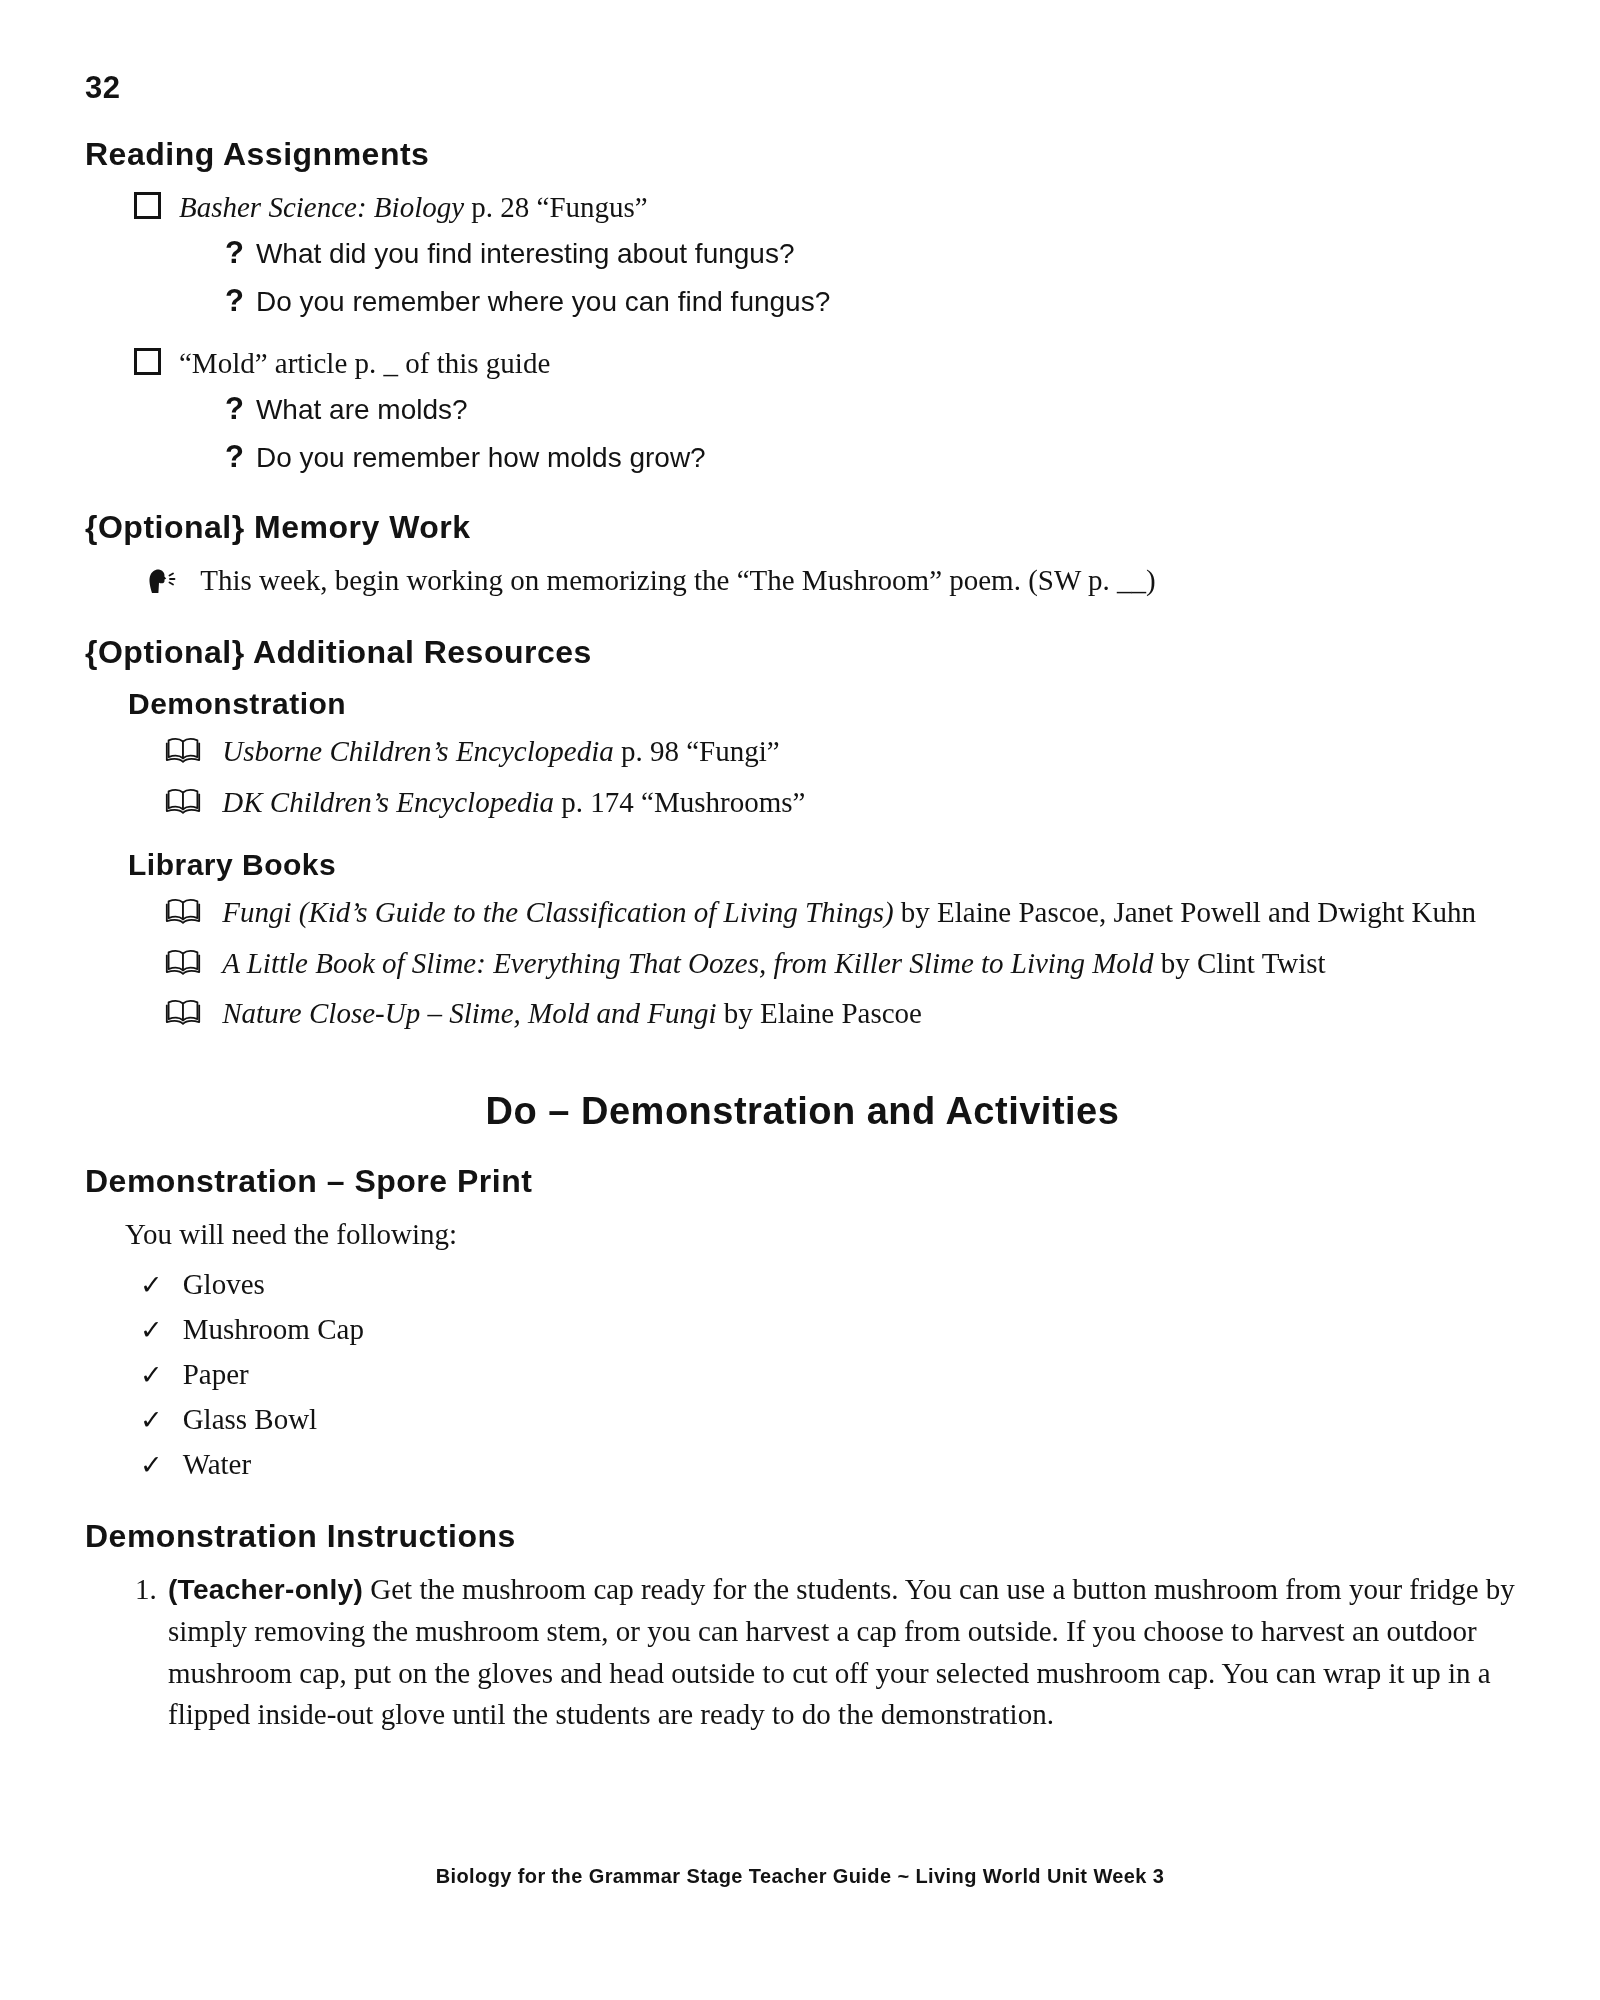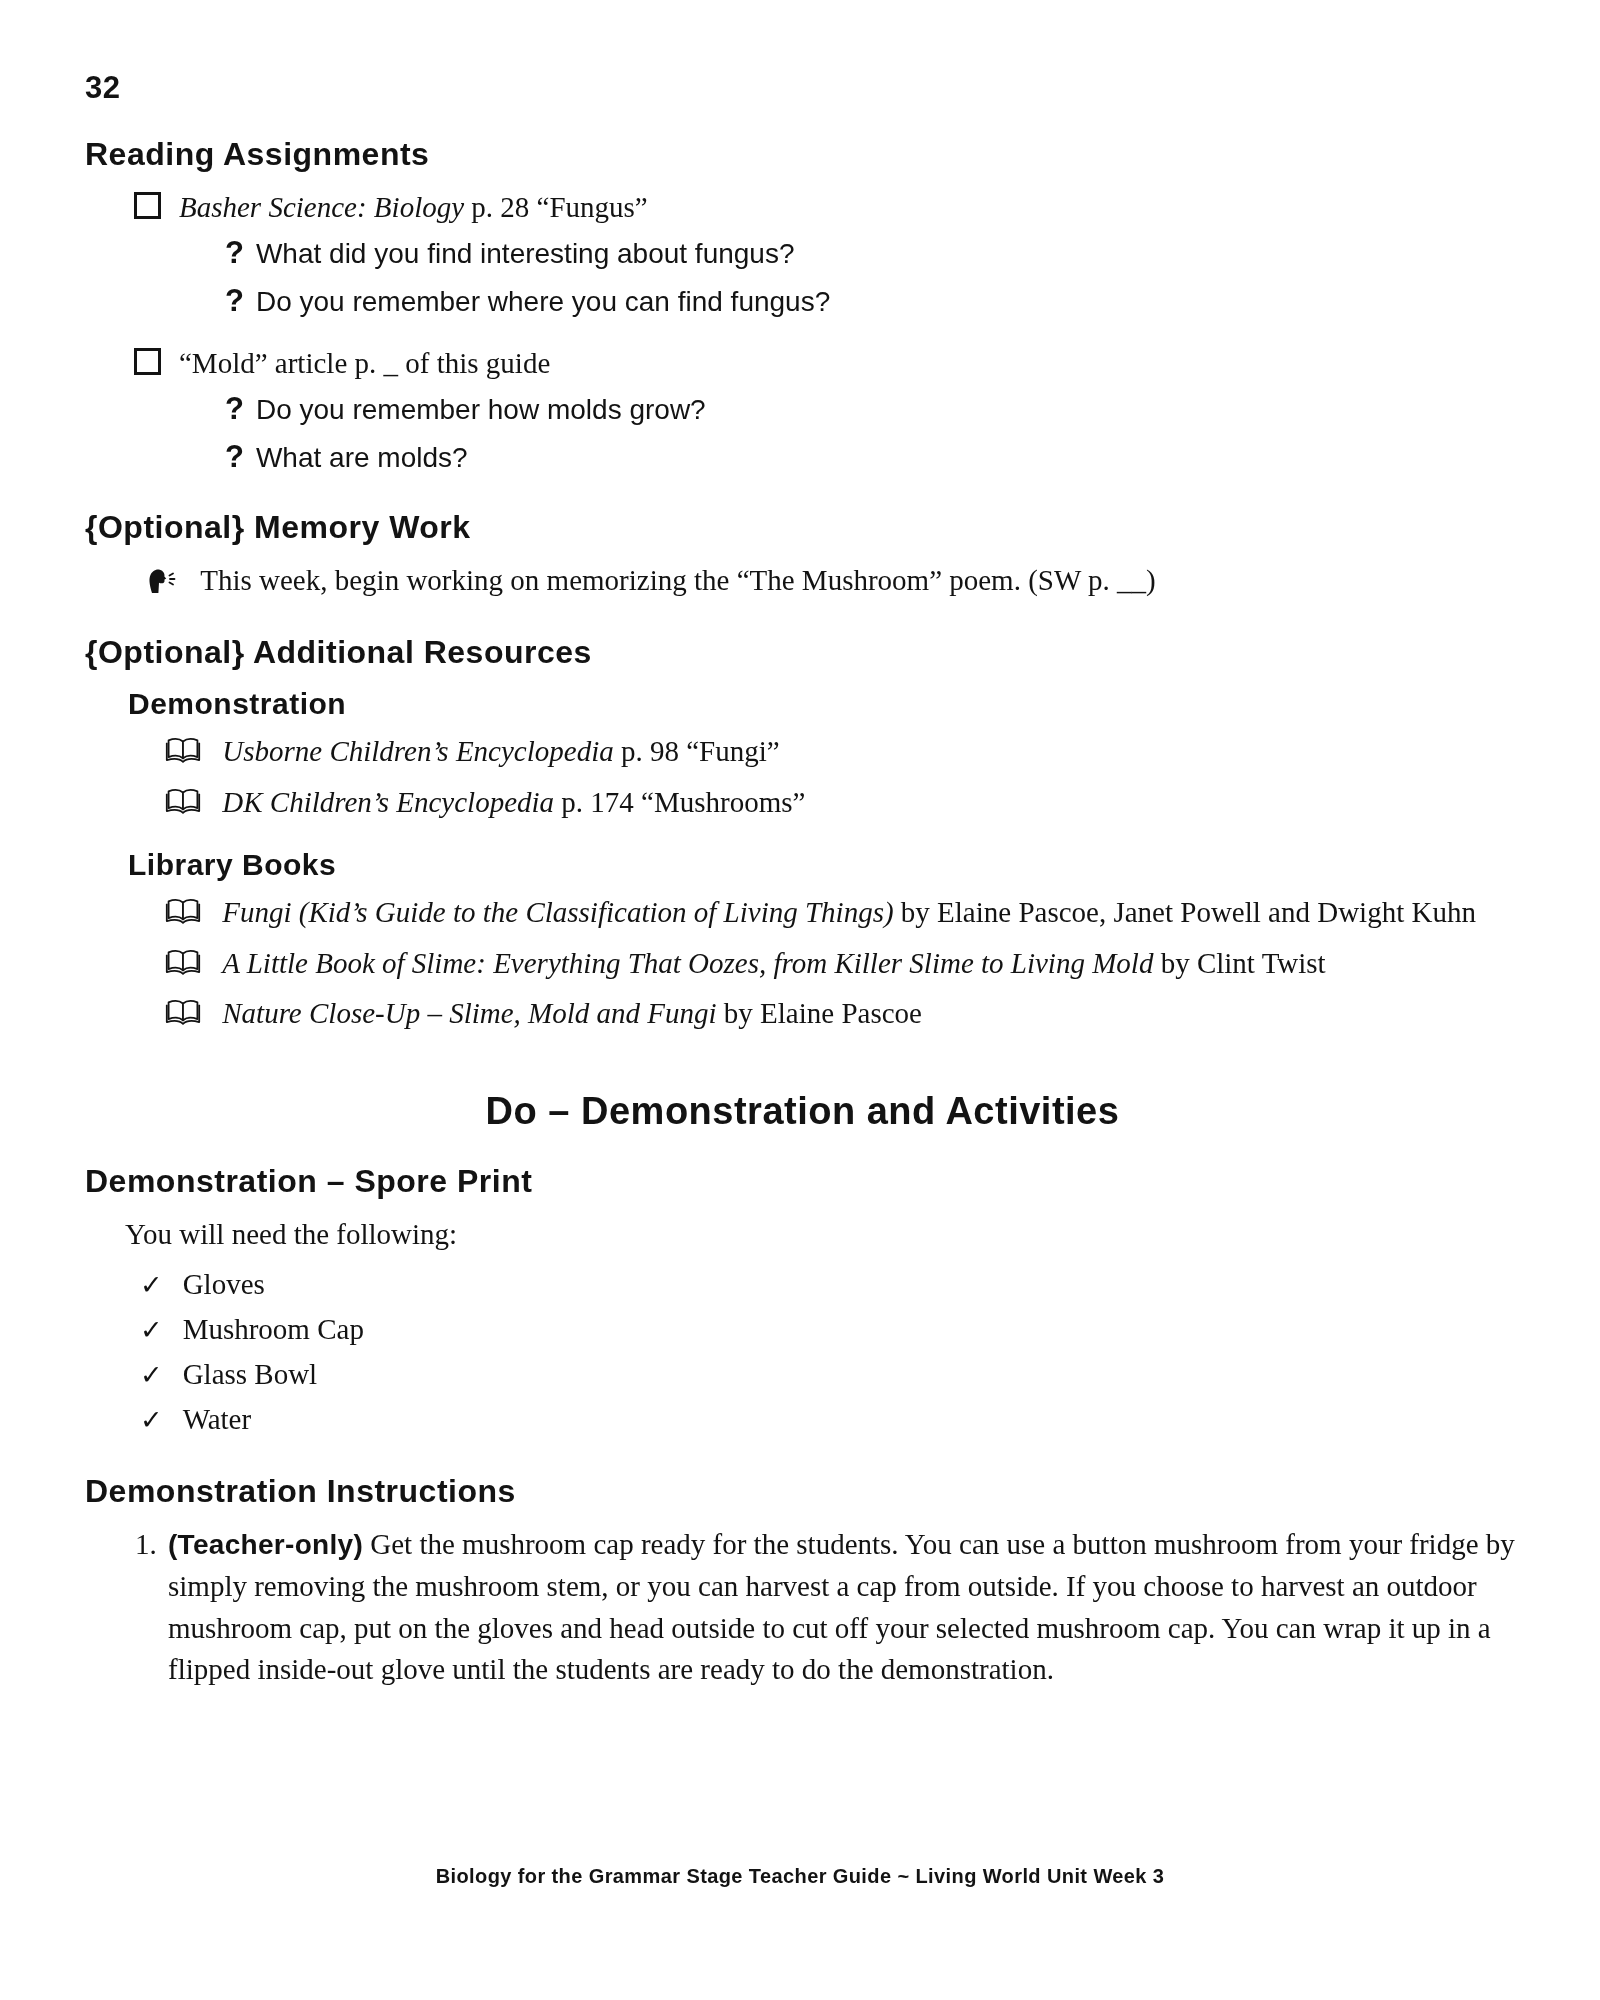--- a/index.html
+++ b/index.html
@@ -87,24 +87,24 @@
     <span class="qmark">?</span><span>What did you find interesting about fungus?</span>
   </div>
   <div class="question">
     <span class="qmark">?</span><span>Do you remember where you can find fungus?</span>
   </div>
 
   <div class="cb-item serif" style="margin-top:20px;">
     <span class="checkbox"></span><i></i><span>“Mold” article p. _ of this guide</span>
   </div>
   <div class="question">
+    <span class="qmark">?</span><span>What are molds?</span>
+  </div>
+  <div class="question">
     <span class="qmark">?</span><span>Do you remember how molds grow?</span>
-  </div>
-  <div class="question">
-    <span class="qmark">?</span><span>What are molds?</span>
   </div>
 
   <h2 class="section-heading comic">{Optional} Memory Work</h2>
   <div class="memory-item serif">
     <span class="icon">
       <svg viewBox="0 0 32 27" width="32" height="27" aria-hidden="true">
         <path fill="#131313" d="M7 26 C5.2 20 3.6 13.5 5 9.2 C6.6 4.4 11 1.8 14.8 2.8 C18.4 3.8 20 6.9 19.4 9.6 L21.2 11.6 L19.3 12.7 C19.9 13.9 19.5 15.2 18.4 15.9 C17.2 16.6 15.2 16.4 14 15.7 L13.4 26 Z"></path>
         <g stroke="#131313" stroke-width="1.8" fill="none" stroke-linecap="round">
           <path d="M24.5 8.5 L28 6.5"></path>
           <path d="M25 12 L29.5 12"></path>
@@ -180,20 +180,23 @@
   <h2 class="section-heading comic">Demonstration – Spore Print</h2>
   <div class="intro-line serif">You will need the following:</div>
 
   <div class="check-item serif">
     <span class="checkmark">✓</span><span>Gloves</span>
   </div>
   <div class="check-item serif">
     <span class="checkmark">✓</span><span>Mushroom Cap</span>
   </div>
   <div class="check-item serif">
+    <span class="checkmark">✓</span><span>Paper</span>
+  </div>
+  <div class="check-item serif">
     <span class="checkmark">✓</span><span>Glass Bowl</span>
   </div>
   <div class="check-item serif">
     <span class="checkmark">✓</span><span>Water</span>
   </div>
 
   <h2 class="section-heading comic" style="margin-top:34px;">Demonstration Instructions</h2>
 
   <div class="step serif">
     <span class="step-number">1.</span><span class="step-label">(Teacher-only)</span>

